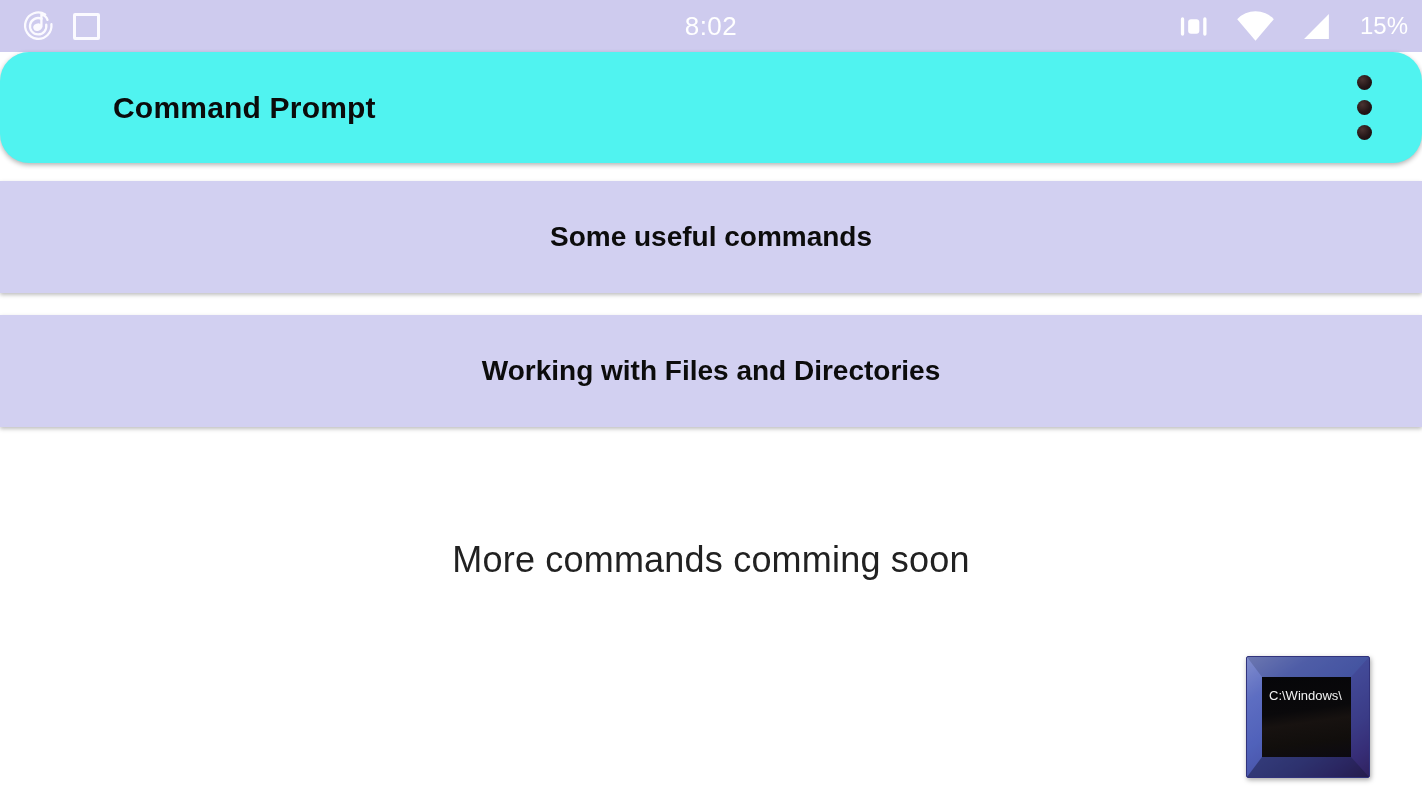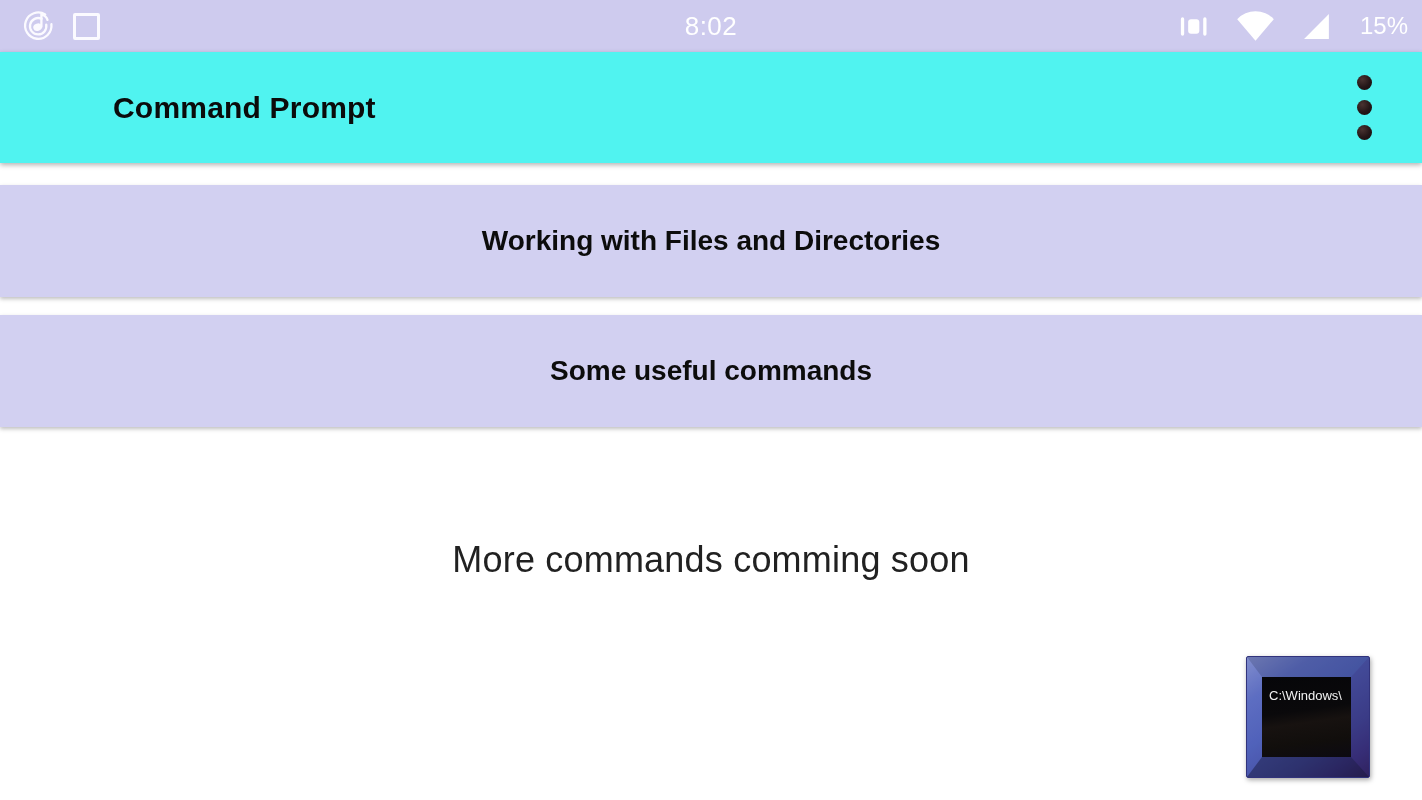--- a/index.html
+++ b/index.html
@@ -36,21 +36,21 @@
     width: 27px; height: 27px;
     border: 3px solid #fbfaff; border-radius: 2px;
   }
 
   
   .app-bar {
     position: relative;
     width: 100%; height: 111px;
     background: var(--app_bar, #50f3f0);
     box-shadow: 0 2px 5px rgba(0,0,0,0.30);
-    display: flex; align-items: center;
+    display: flex; align-items: center; border-radius: 29px;
   }
   .app-bar h1 {
     margin-left: 113px;
     font-size: 30px; font-weight: 700; color: #0b0b0b;
     letter-spacing: 0.2px;
   }
   .overflow {
     position: absolute; right: 42px; top: 0; height: 111px;
     width: 32px;
     display: flex; flex-direction: column; align-items: center; justify-content: center;
@@ -158,22 +158,22 @@
 
   <div class="app-bar">
     <h1>Command Prompt</h1>
     <div class="overflow">
       <span class="dot"></span>
       <span class="dot"></span>
       <span class="dot"></span>
     </div>
   </div>
 
+  <button class="cat-btn first">Some useful commands</button>
   <button class="cat-btn second">Working with Files and Directories</button>
-  <button class="cat-btn first">Some useful commands</button>
 
   <p class="note">More commands comming soon</p>
 
   <div class="cmd-icon">
     <div class="cmd-bevel">
       <div class="cmd-screen">
         <span>C:\Windows\</span>
       </div>
     </div>
   </div>

